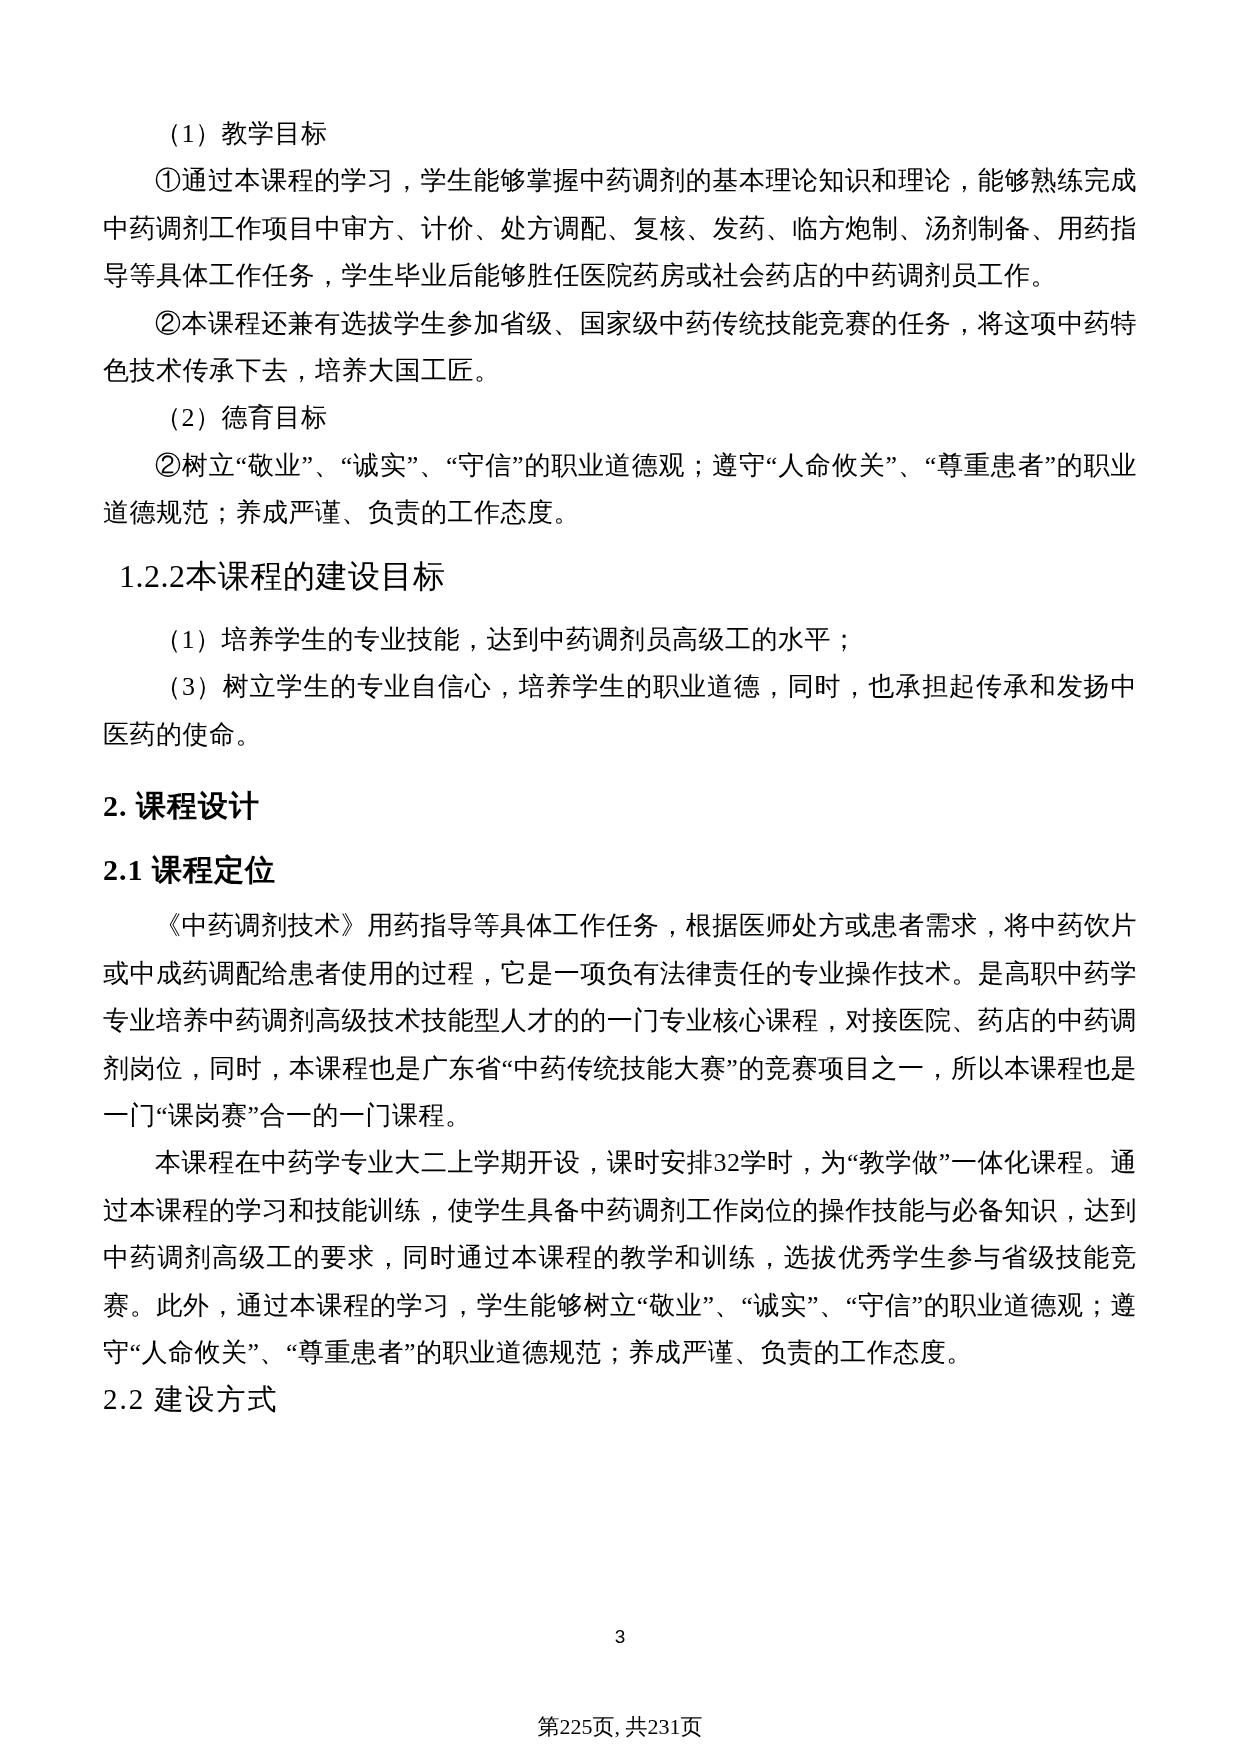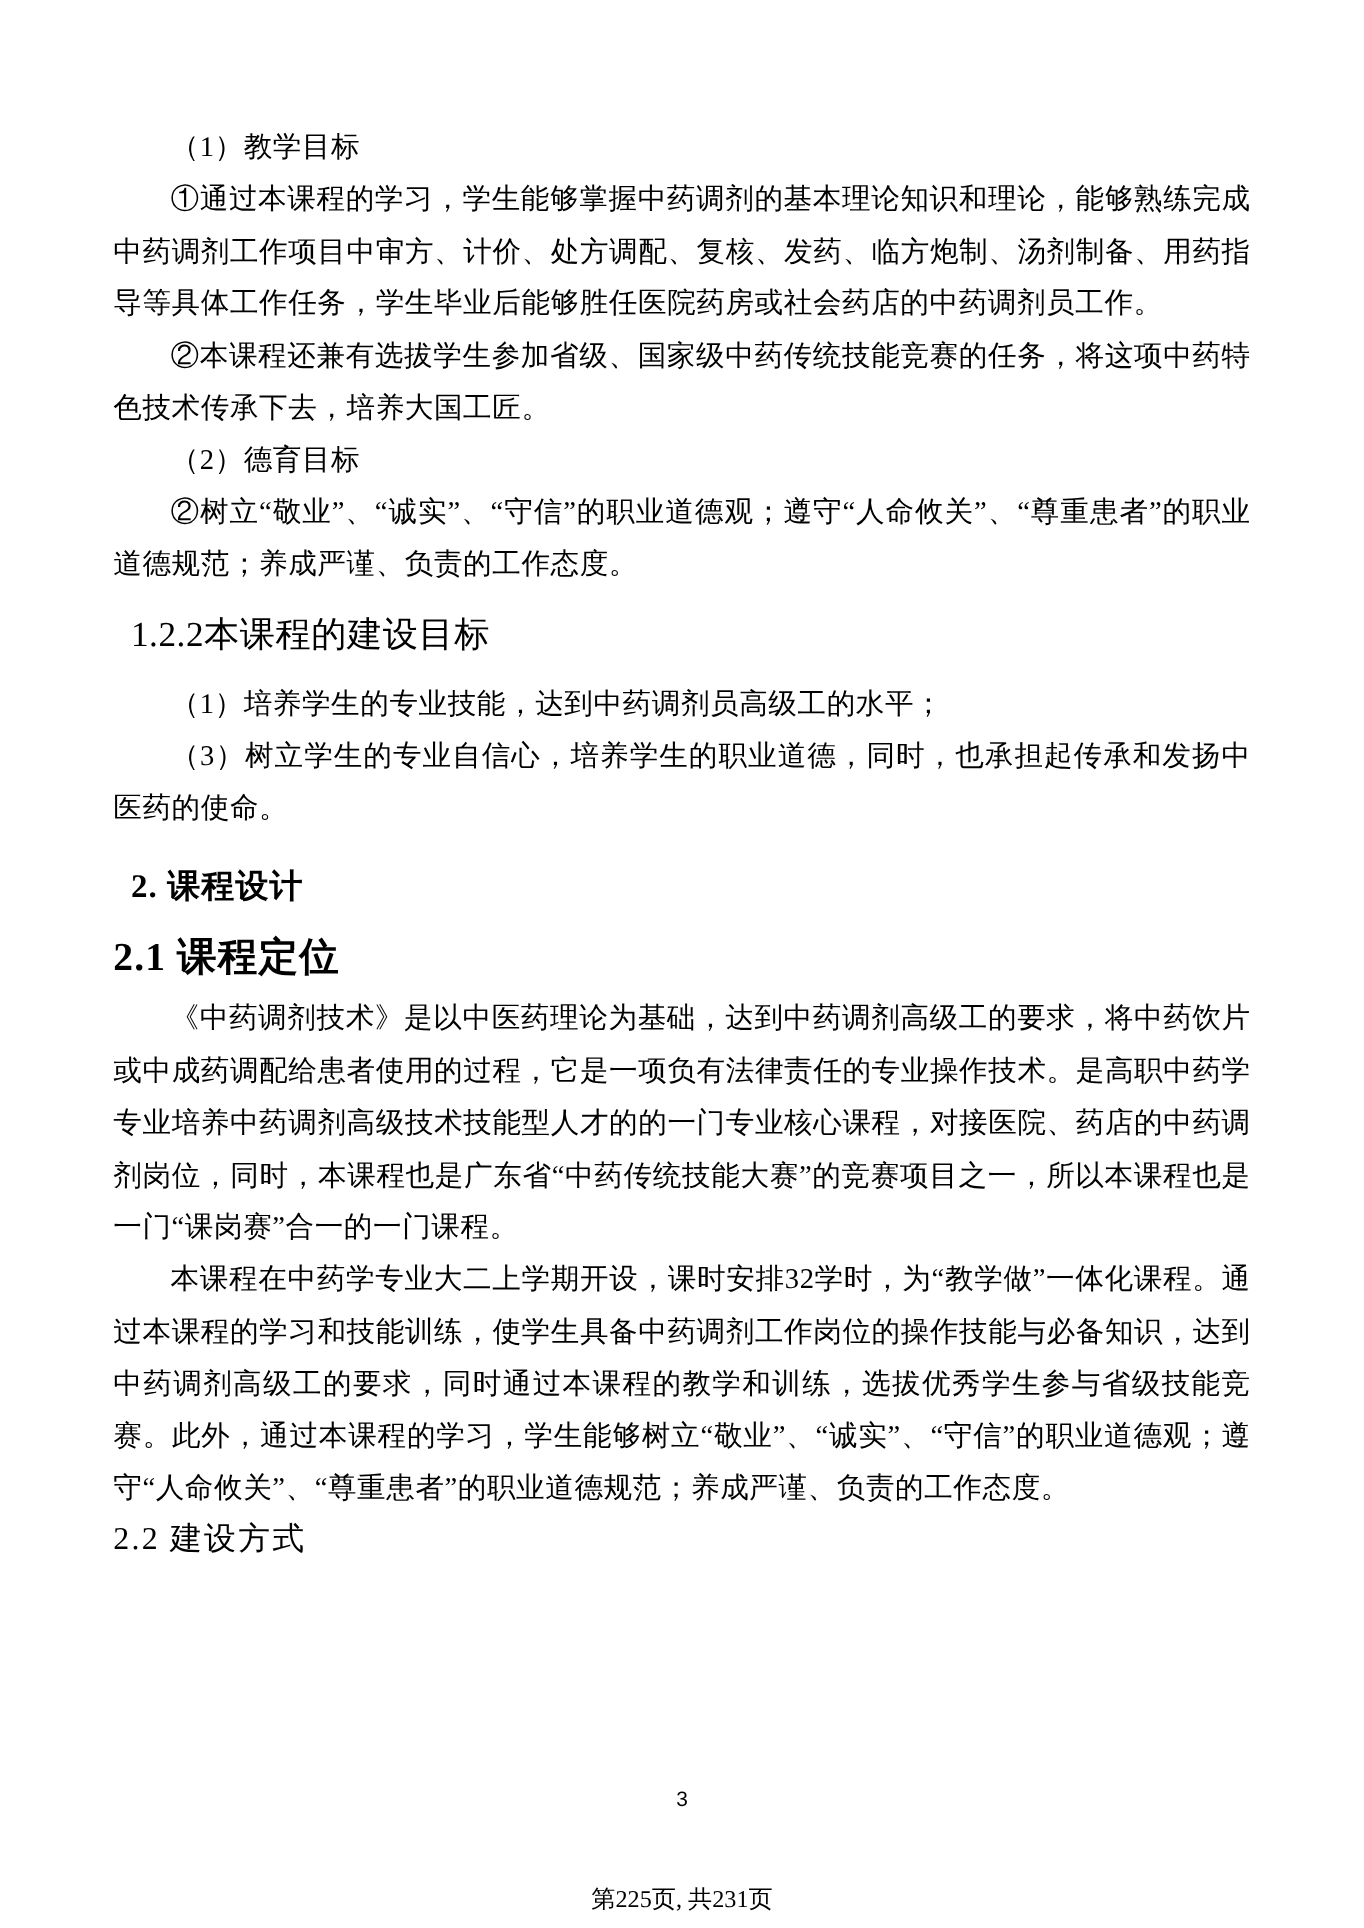--- a/index.html
+++ b/index.html
@@ -35,25 +35,25 @@
     text-justify: inter-character;
     text-indent: 0;
     margin: 16px;
     letter-spacing: 0.5px;
   }
   .h1 {
     font-size: 30px;
     font-weight: 700;
     font-family: "Liberation Serif", "DejaVu Serif", serif;
     line-height: 40px;
-    margin: 28px 0 10px 16px;
+    margin: 28px 0 10px 0;
     letter-spacing: 1px;
   }
   .h2 {
-    font-size: 36px;
+    font-size: 30px;
     font-weight: 700;
     font-family: "Liberation Serif", "DejaVu Serif", serif;
     line-height: 40px;
     margin: 24px 0 12px 0;
     letter-spacing: 1px;
   }
   .subhead {
     font-size: 29px;
     font-weight: 400;
     line-height: 47.4px;
@@ -87,19 +87,19 @@
   <p class="para">（1）教学目标</p>
   <p class="para">①通过本课程的学习，学生能够掌握中药调剂的基本理论知识和理论，能够熟练完成中药调剂工作项目中审方、计价、处方调配、复核、发药、临方炮制、汤剂制备、用药指导等具体工作任务，学生毕业后能够胜任医院药房或社会药店的中药调剂员工作。</p>
   <p class="para">②本课程还兼有选拔学生参加省级、国家级中药传统技能竞赛的任务，将这项中药特色技术传承下去，培养大国工匠。</p>
   <p class="para">（2）德育目标</p>
   <p class="para">②树立“敬业”、“诚实”、“守信”的职业道德观；遵守“人命攸关”、“尊重患者”的职业道德规范；养成严谨、负责的工作态度。</p>
   <p class="para-flush">1.2.2本课程的建设目标</p>
   <p class="para">（1）培养学生的专业技能，达到中药调剂员高级工的水平；</p>
   <p class="para">（3）树立学生的专业自信心，培养学生的职业道德，同时，也承担起传承和发扬中医药的使命。</p>
   <h1 class="h1">2. 课程设计</h1>
   <h2 class="h2">2.1 课程定位</h2>
-  <p class="para">《中药调剂技术》是以中医药理论为基础，达到中药调剂高级工的要求，将中药饮片或中成药调配给患者使用的过程，它是一项负有法律责任的专业操作技术。是高职中药学专业培养中药调剂高级技术技能型人才的的一门专业核心课程，对接医院、药店的中药调剂岗位，同时，本课程也是广东省“中药传统技能大赛”的竞赛项目之一，所以本课程也是一门“课岗赛”合一的一门课程。</p>
+  <p class="para">《中药调剂技术》用药指导等具体工作任务，根据医师处方或患者需求，将中药饮片或中成药调配给患者使用的过程，它是一项负有法律责任的专业操作技术。是高职中药学专业培养中药调剂高级技术技能型人才的的一门专业核心课程，对接医院、药店的中药调剂岗位，同时，本课程也是广东省“中药传统技能大赛”的竞赛项目之一，所以本课程也是一门“课岗赛”合一的一门课程。</p>
   <p class="para">本课程在中药学专业大二上学期开设，课时安排32学时，为“教学做”一体化课程。通过本课程的学习和技能训练，使学生具备中药调剂工作岗位的操作技能与必备知识，达到中药调剂高级工的要求，同时通过本课程的教学和训练，选拔优秀学生参与省级技能竞赛。此外，通过本课程的学习，学生能够树立“敬业”、“诚实”、“守信”的职业道德观；遵守“人命攸关”、“尊重患者”的职业道德规范；养成严谨、负责的工作态度。</p>
   <p class="subhead">2.2 建设方式</p>
 </div>
 
 <div class="footer-num">3</div>
 <div class="footer-label">第225页, 共231页</div>
 
 </body></html>

